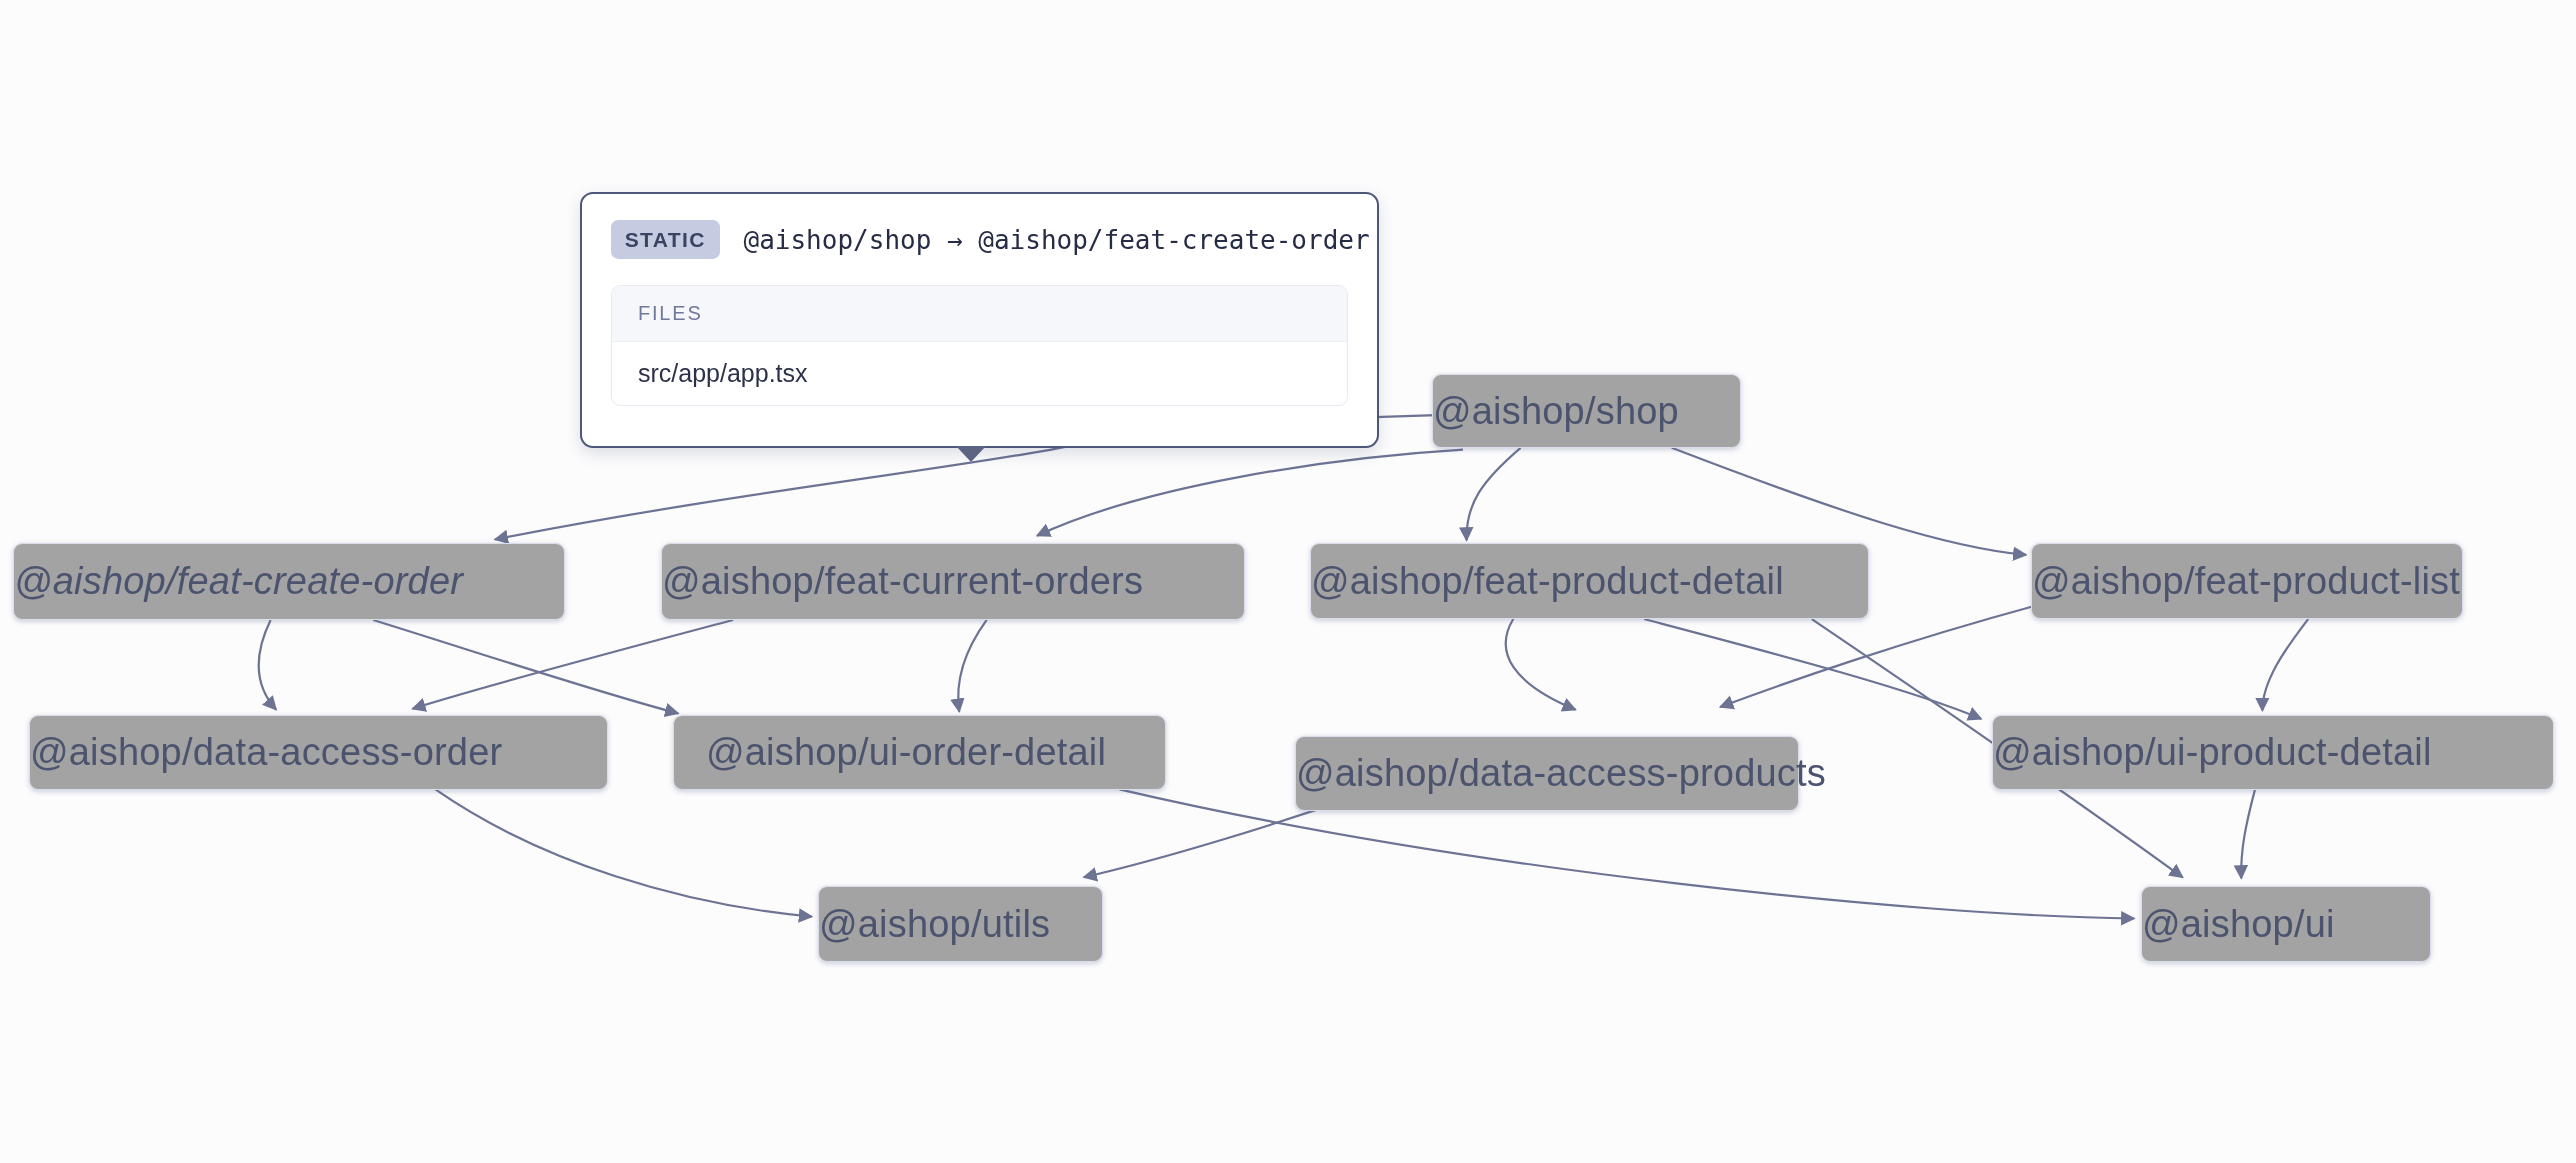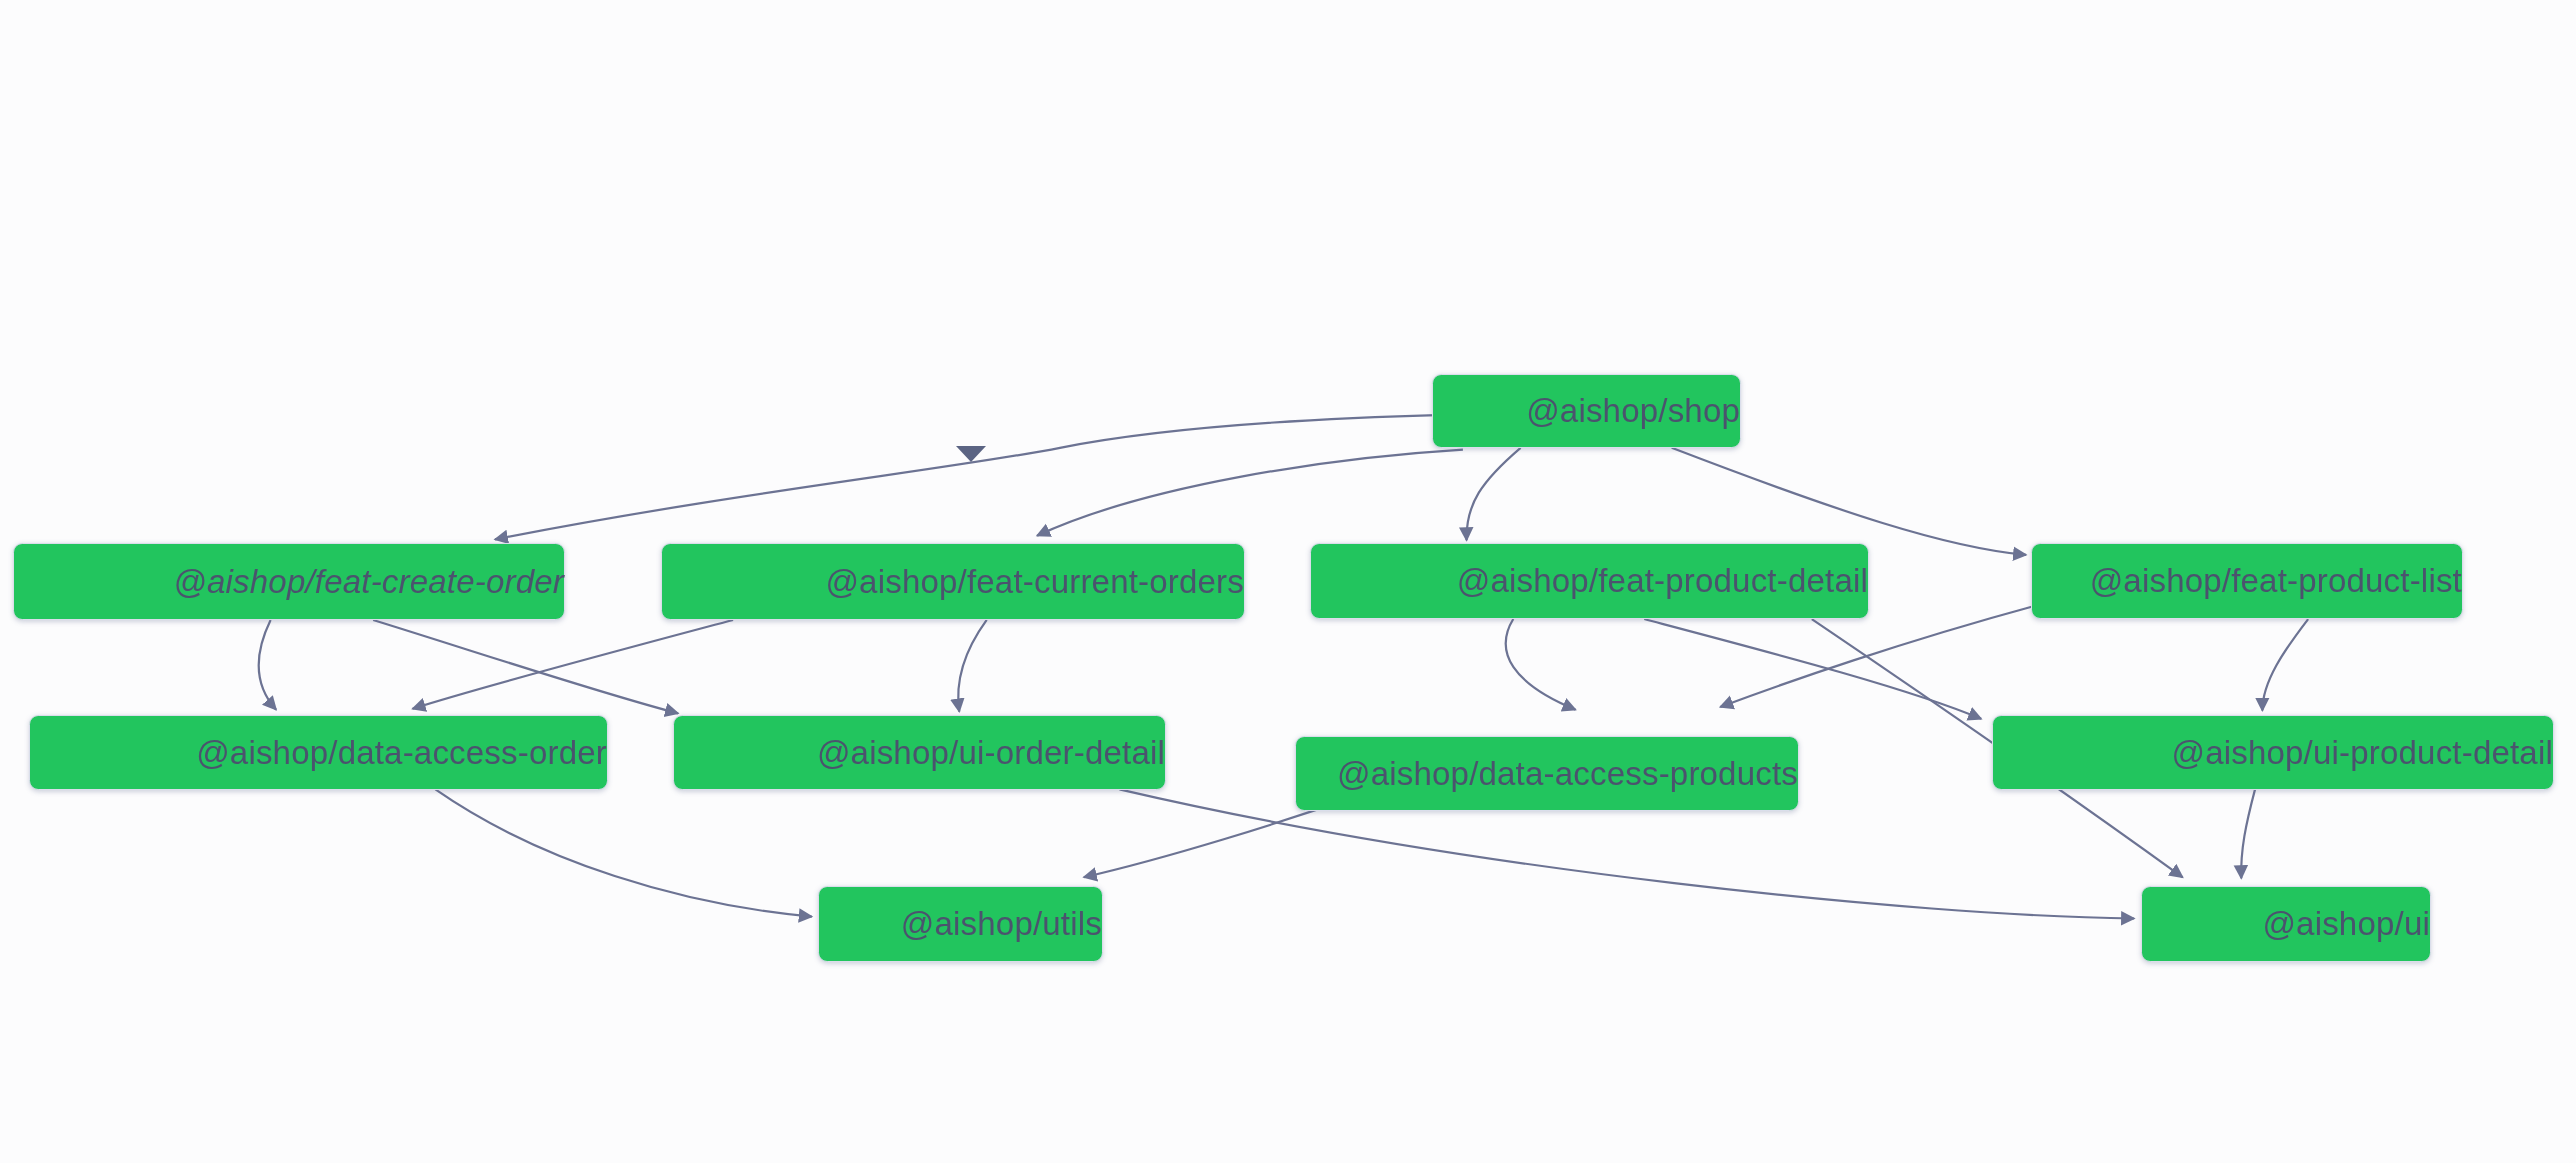--- a/index.html
+++ b/index.html
@@ -8,26 +8,26 @@
     background:#fcfcfd;
     overflow:hidden;
     font-family:"Liberation Sans", sans-serif;
     position:relative;
   }
   #graph-canvas{position:absolute;left:0;top:0;width:2576px;height:1163px;}
   #edge-layer{position:absolute;left:0;top:0;z-index:1;}
   #edge-layer path.edge{fill:none;stroke:#6c7393;stroke-width:2.4px;}
   .node{
     position:absolute;z-index:2;
-    background:#22c55e;
+    background:#a3a3a3;
     border:0.9px solid #dadeeb;
     border-radius:9.2px;
     box-shadow:0 1.8px 5.5px rgba(90,100,140,0.28);
-    display:flex;align-items:center;justify-content:flex-end;
-    color:#4b536e;font-size:33px;letter-spacing:0.2px;
+    display:flex;align-items:center;justify-content:flex-start;
+    color:#4b536e;font-size:38px;letter-spacing:0.2px;
     white-space:nowrap;cursor:pointer;box-sizing:border-box;
   }
   #tooltip{
     position:absolute;z-index:3;
     left:580px;top:192px;width:799px;height:256px;
     background:#ffffff;
     border:2.7px solid #4d5878;
     border-radius:13px;
     box-shadow:0 5.5px 14.7px rgba(60,70,110,0.16);
     box-sizing:border-box;
@@ -128,16 +128,26 @@
         <span>@aishop/ui-product-detail</span>
       </div>
       <div class="node" style="left: 818px; top: 886px; width: 285px; height: 76px;">
         <span>@aishop/utils</span>
       </div>
       <div class="node" style="left: 2141px; top: 886px; width: 290px; height: 76px;">
         <span>@aishop/ui</span>
       </div>
     </div>
 
+  <div id="tooltip">
+    <div class="tip-header">
+      <span class="badge">STATIC</span>
+      <span class="relation">@aishop/shop → @aishop/feat-create-order</span>
+    </div>
+    <div class="files-box">
+      <div class="files-header">FILES</div>
+      <div class="files-row">src/app/app.tsx</div>
+    </div>
+  </div>
   <div id="tooltip-pointer"></div>
 
 </div>
 
 
 </body></html>

